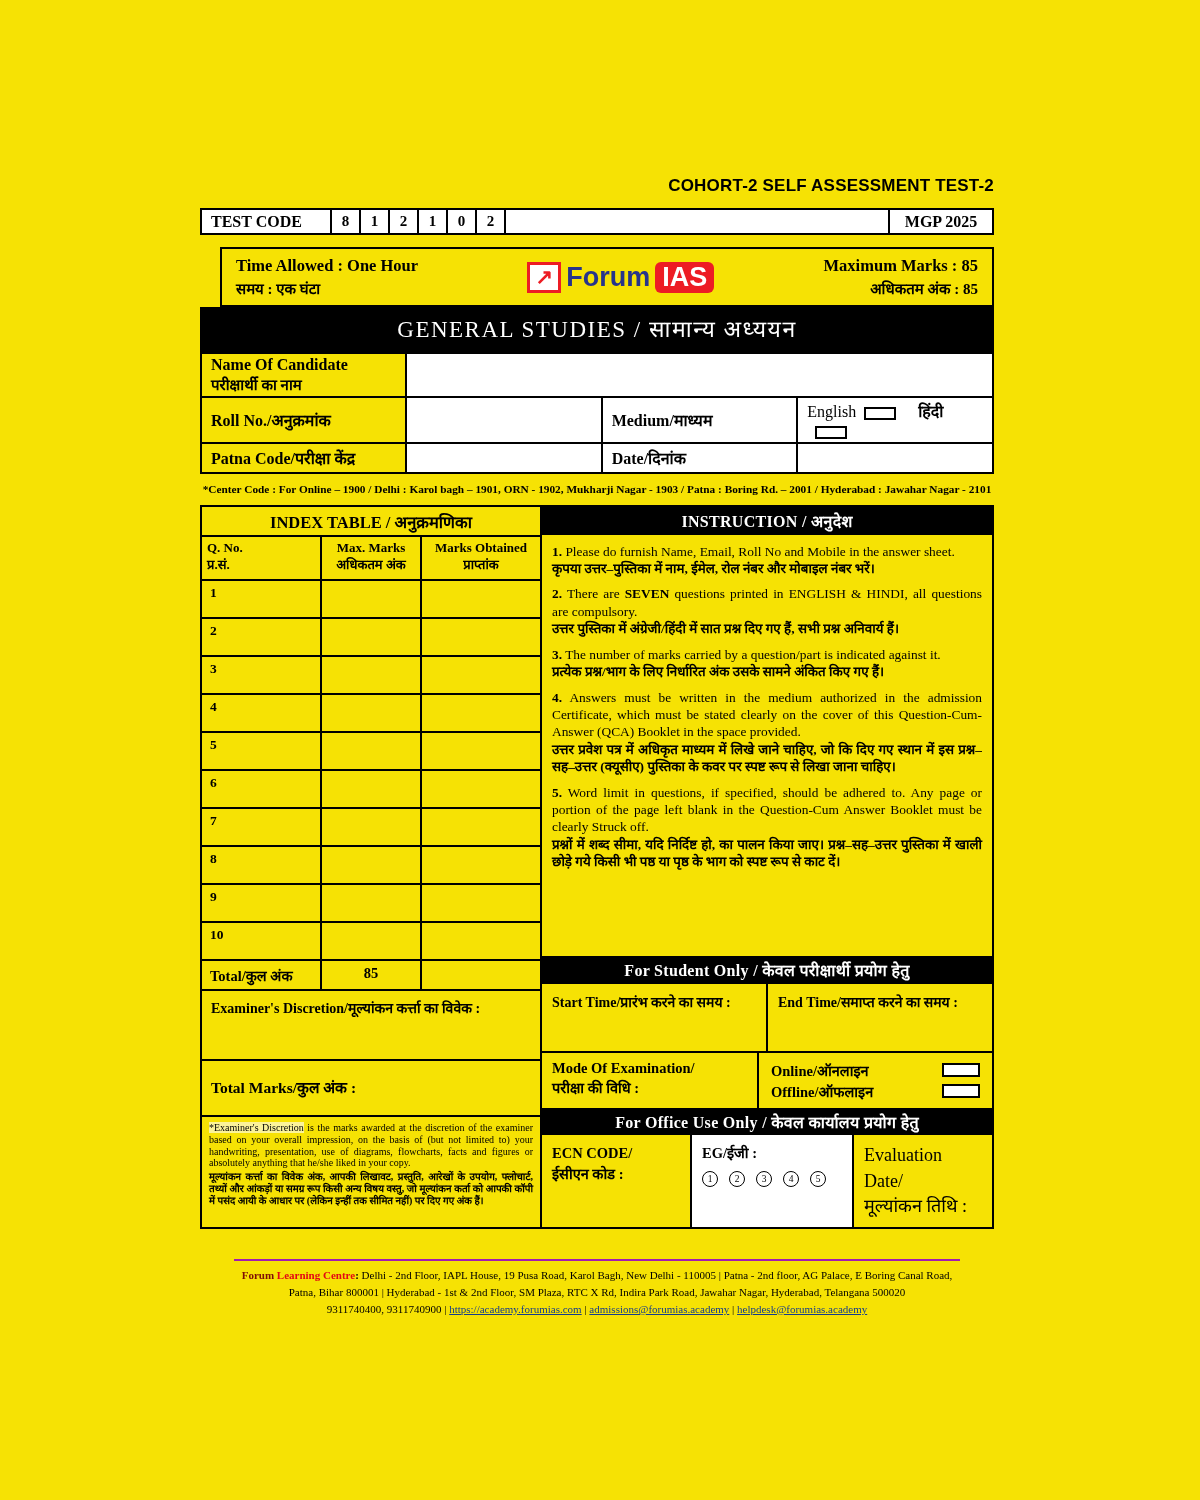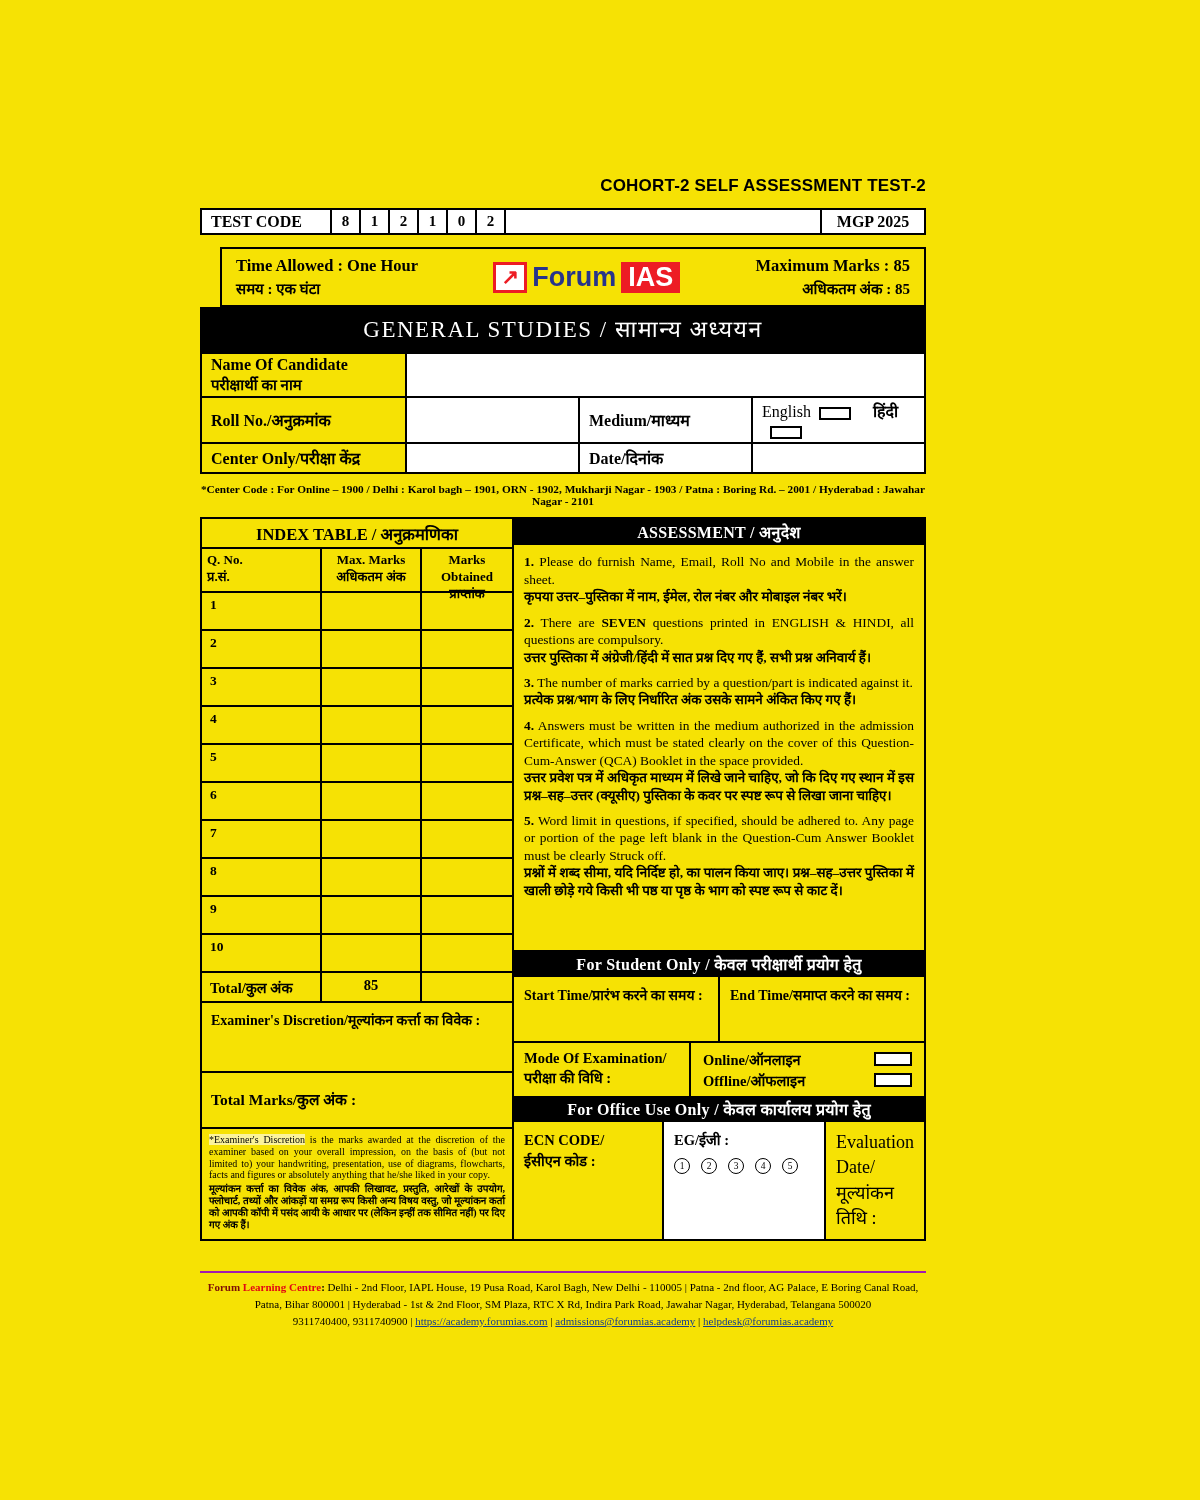--- a/index.html
+++ b/index.html
@@ -3,21 +3,21 @@
 <meta charset="utf-8">
 <style>
   * { box-sizing: border-box; margin: 0; padding: 0; }
   body { margin: 0; background: #F6E204; }
   .page {
     width: 1200px; height: 1500px; position: relative;
     background: #F6E204; color: #000;
     font-family: "Liberation Serif", "DejaVu Serif", serif;
     overflow: hidden;
   }
-  .content { position: absolute; left: 200px; top: 176px; width: 726px; }
+  .content { position: absolute; left: 200px; top: 176px; width: 794px; }
 
   
   .doc-title {
     font-family: "Liberation Sans", sans-serif;
     font-weight: bold; font-size: 17px; text-align: right;
     margin-bottom: 12px; letter-spacing: .2px;
   }
 
   
   .tc-row { display: flex; border: 2px solid #000; background: #fff; height: 27px; margin-bottom: 12px; align-items: stretch; }
@@ -35,21 +35,21 @@
   .hb-en { font-weight: bold; font-size: 16.5px; }
   .hb-hi { font-weight: bold; font-size: 15px; margin-top: 2px; }
   .hb-right { text-align: right; }
   .logo { display: flex; align-items: center; gap: 5px; }
   .logo-box {
     width: 34px; height: 31px; border: 3px solid #ED1C24; background: #fff; color: #ED1C24;
     display: flex; align-items: center; justify-content: center;
     font-size: 21px; font-weight: bold; font-family: "Liberation Sans", sans-serif;
   }
   .logo-forum { font-family: "Liberation Sans", sans-serif; font-weight: bold; font-size: 27px; color: #27348B; }
-  .logo-ias { font-family: "Liberation Sans", sans-serif; font-weight: bold; font-size: 27px; color: #fff; background: #ED1C24; padding: 0 7px; }
+  .logo-ias { font-family: "Liberation Sans", sans-serif; font-weight: bold; font-size: 27px; color: #fff; background: #ED1C24; padding: 0 7px; border-radius: 6px; }
 
   
   .subject-bar {
     background: #000; color: #fff; text-align: center;
     font-size: 23px; letter-spacing: 1.5px; padding: 5px 0 8px;
   }
 
   
   .cand-table { width: 100%; border-collapse: collapse; table-layout: fixed; }
   .cand-table td { border: 2px solid #000; padding: 2px 9px; font-size: 16px; vertical-align: middle; }
@@ -168,21 +168,21 @@
       </tr>
       <tr class="row-std">
         <td class="ylabel" style="width:205px">Roll No./अनुक्रमांक</td>
         <td class="wcell" style="width:255px"></td>
         <td class="wlabel" style="width:140px">Medium/माध्यम</td>
         <td class="medium-cell" style="width:210px">
           <span>English</span><span class="chk"></span><span class="hindi-word">हिंदी</span><span class="chk"></span>
         </td>
       </tr>
       <tr class="row-std">
-        <td class="ylabel">Center Only/परीक्षा केंद्र</td>
+        <td class="ylabel">Patna Code/परीक्षा केंद्र</td>
         <td class="wcell"></td>
         <td class="wlabel">Date/दिनांक</td>
         <td class="wcell"></td>
       </tr>
     </tbody>
       </table>
 
     <div class="note">*Center Code : For Online – 1900  / Delhi : Karol bagh – 1901, ORN - 1902, Mukharji Nagar - 1903 / Patna : Boring Rd. – 2001 / Hyderabad : Jawahar Nagar - 2101</div>
 
     <div class="main-grid">
@@ -265,21 +265,21 @@
         <div class="exam-cell">Examiner's Discretion/मूल्यांकन कर्त्ता का विवेक :</div>
         <div class="totalmarks-cell">Total Marks/कुल अंक :</div>
 
         <div class="footnote">
           <div class="fn-en"><span class="hl">*Examiner's Discretion</span> is the marks awarded at the discretion of the examiner based on your overall impression, on the basis of (but not limited to) your handwriting, presentation, use of diagrams, flowcharts, facts and figures or absolutely anything that he/she liked in your copy.</div>
           <div class="fn-hi">मूल्यांकन कर्त्ता का विवेक अंक, आपकी लिखावट, प्रस्तुति, आरेखों के उपयोग, फ्लोचार्ट, तथ्यों और आंकड़ों या समग्र रूप किसी अन्य विषय वस्तु, जो मूल्यांकन कर्ता को आपकी कॉपी में पसंद आयी के आधार पर (लेकिन इन्हीं तक सीमित नहीं) पर दिए गए अंक हैं।</div>
         </div>
       </div>
 
       <div class="col-right">
-        <div class="black-bar">ASSESSMENT / अनुदेश</div>
+        <div class="black-bar">INSTRUCTION / अनुदेश</div>
 
         <div class="instructions">
           <div class="ins-item">
             <div class="en"><b>1.</b> Please do furnish Name, Email, Roll No and Mobile in the answer sheet.</div>
             <div class="hi">कृपया उत्तर–पुस्तिका में नाम, ईमेल, रोल नंबर और मोबाइल नंबर भरें।</div>
           </div>
           <div class="ins-item">
             <div class="en"><b>2.</b> There are <b>SEVEN</b> questions printed in ENGLISH &amp; HINDI, all questions are compulsory.</div>
             <div class="hi">उत्तर पुस्तिका में अंग्रेजी/हिंदी में सात प्रश्न दिए गए हैं, सभी प्रश्न अनिवार्य हैं।</div>
           </div>

